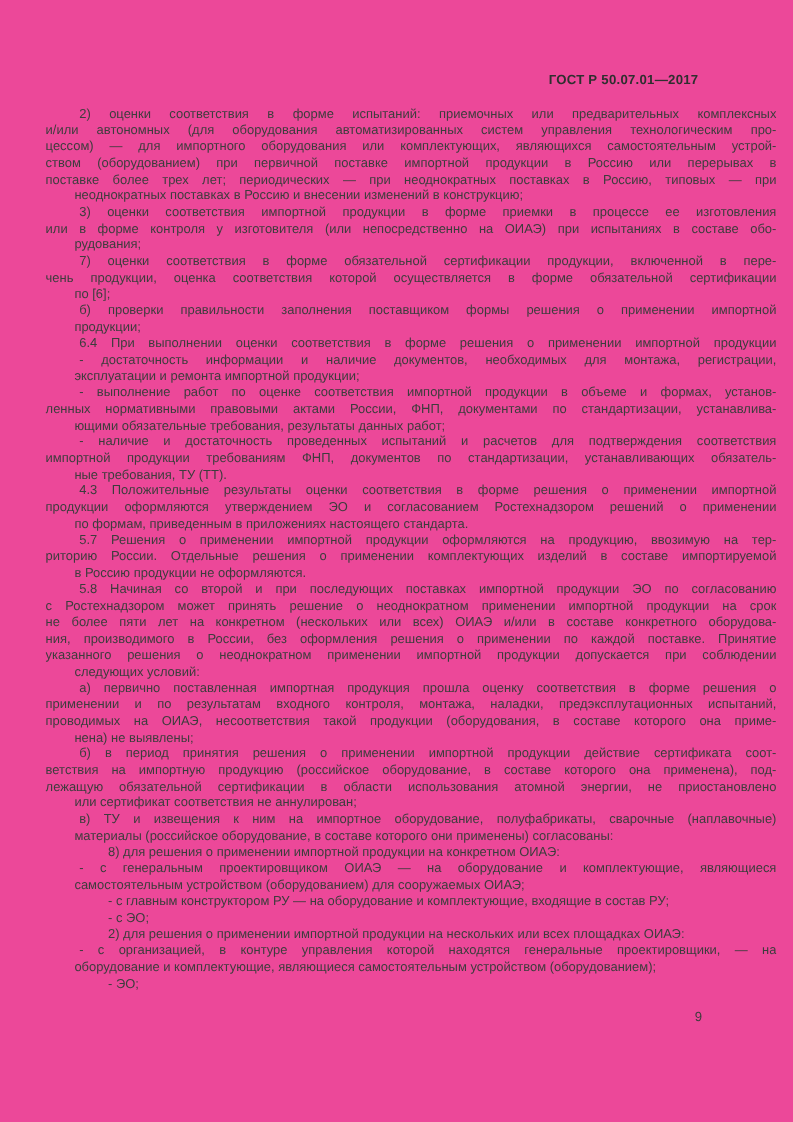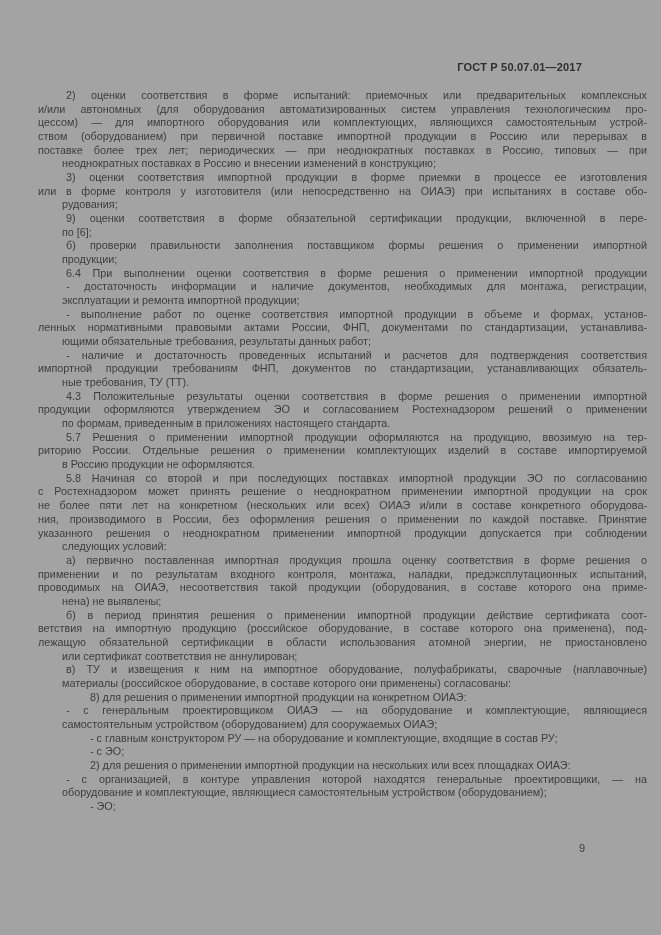--- a/index.html
+++ b/index.html
@@ -4,21 +4,21 @@
 <style>
   html, body {
     margin: 0;
     padding: 0;
     background: #ffffff;
   }
   .page {
     position: relative;
     width: 661px;
     height: 935px;
-    background: #a3a3a3;
+    background: #ec4899;
     overflow: hidden;
     font-family: "Liberation Sans", "DejaVu Sans", sans-serif;
     color: #3d3d3d;
   }
   .running-header {
     position: absolute;
     top: 61px;
     right: 79px;
     font-size: 11px;
     font-weight: bold;
@@ -75,21 +75,22 @@
         <div class="text-line">ством (оборудованием) при первичной поставке импортной продукции в Россию или перерывах в</div>
         <div class="text-line">поставке более трех лет; периодических — при неоднократных поставках в Россию, типовых — при</div>
         <div class="text-line last">неоднократных поставках в Россию и внесении изменений в конструкцию;</div>
       </div>
       <div class="para">
         <div class="text-line first">3) оценки соответствия импортной продукции в форме приемки в процессе ее изготовления</div>
         <div class="text-line">или в форме контроля у изготовителя (или непосредственно на ОИАЭ) при испытаниях в составе обо-</div>
         <div class="text-line last">рудования;</div>
       </div>
       <div class="para">
-        <div class="text-line first">9) оценки соответствия в форме обязательной сертификации продукции, включенной в пере-</div>
+        <div class="text-line first">7) оценки соответствия в форме обязательной сертификации продукции, включенной в пере-</div>
+        <div class="text-line">чень продукции, оценка соответствия которой осуществляется в форме обязательной сертификации</div>
         <div class="text-line last">по [6];</div>
       </div>
       <div class="para">
         <div class="text-line first">б) проверки правильности заполнения поставщиком формы решения о применении импортной</div>
         <div class="text-line last">продукции;</div>
       </div>
       <div class="para">
         <div class="text-line first">6.4 При выполнении оценки соответствия в форме решения о применении импортной продукции</div>
       </div>
       <div class="para">

